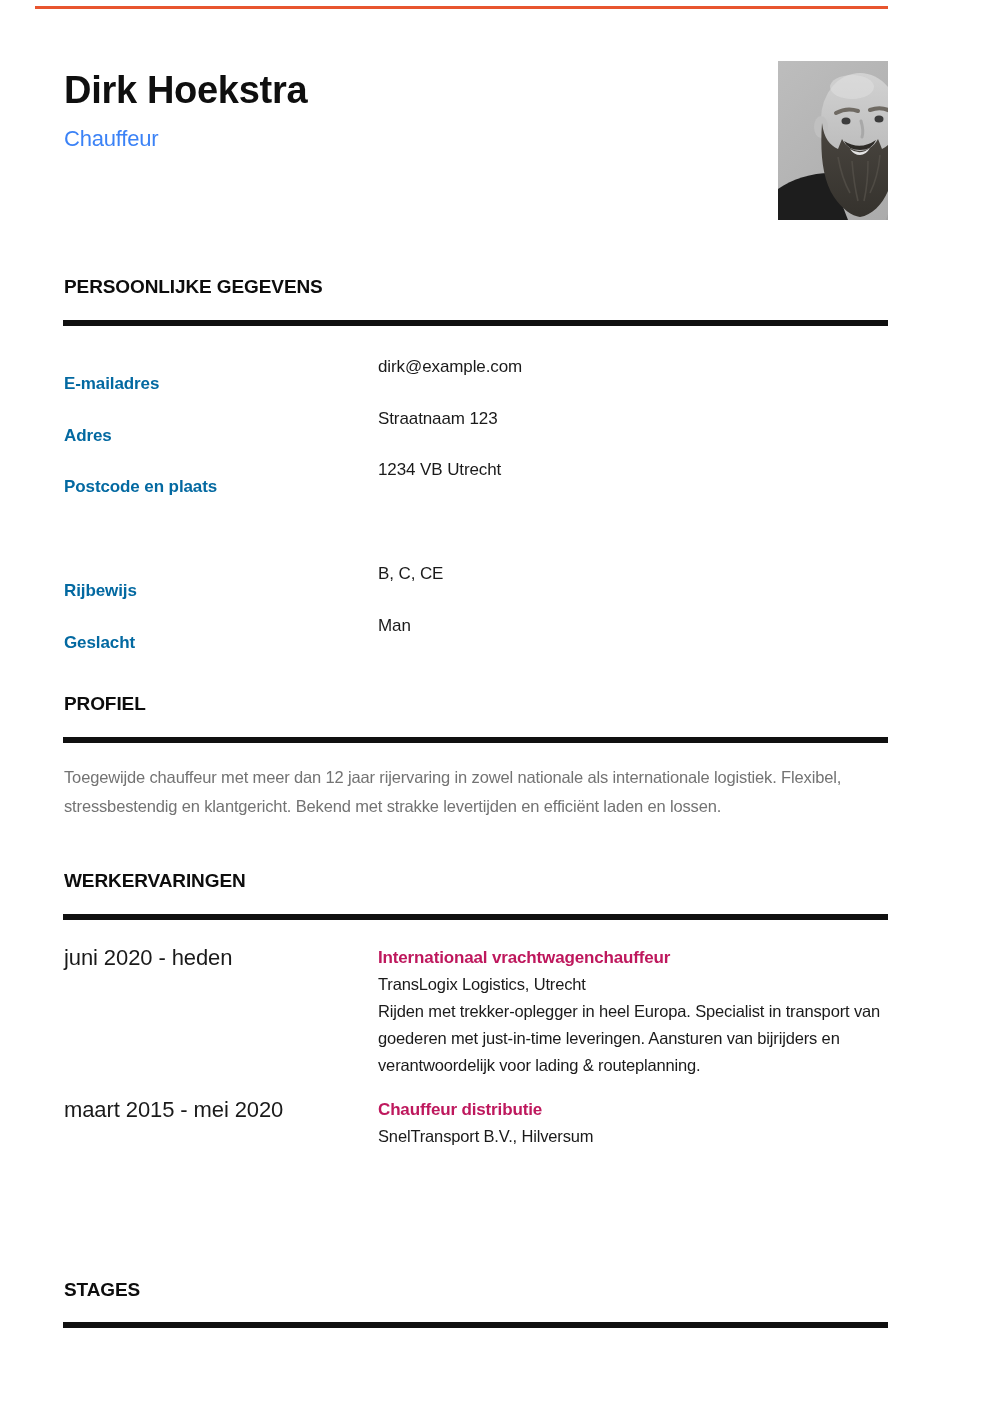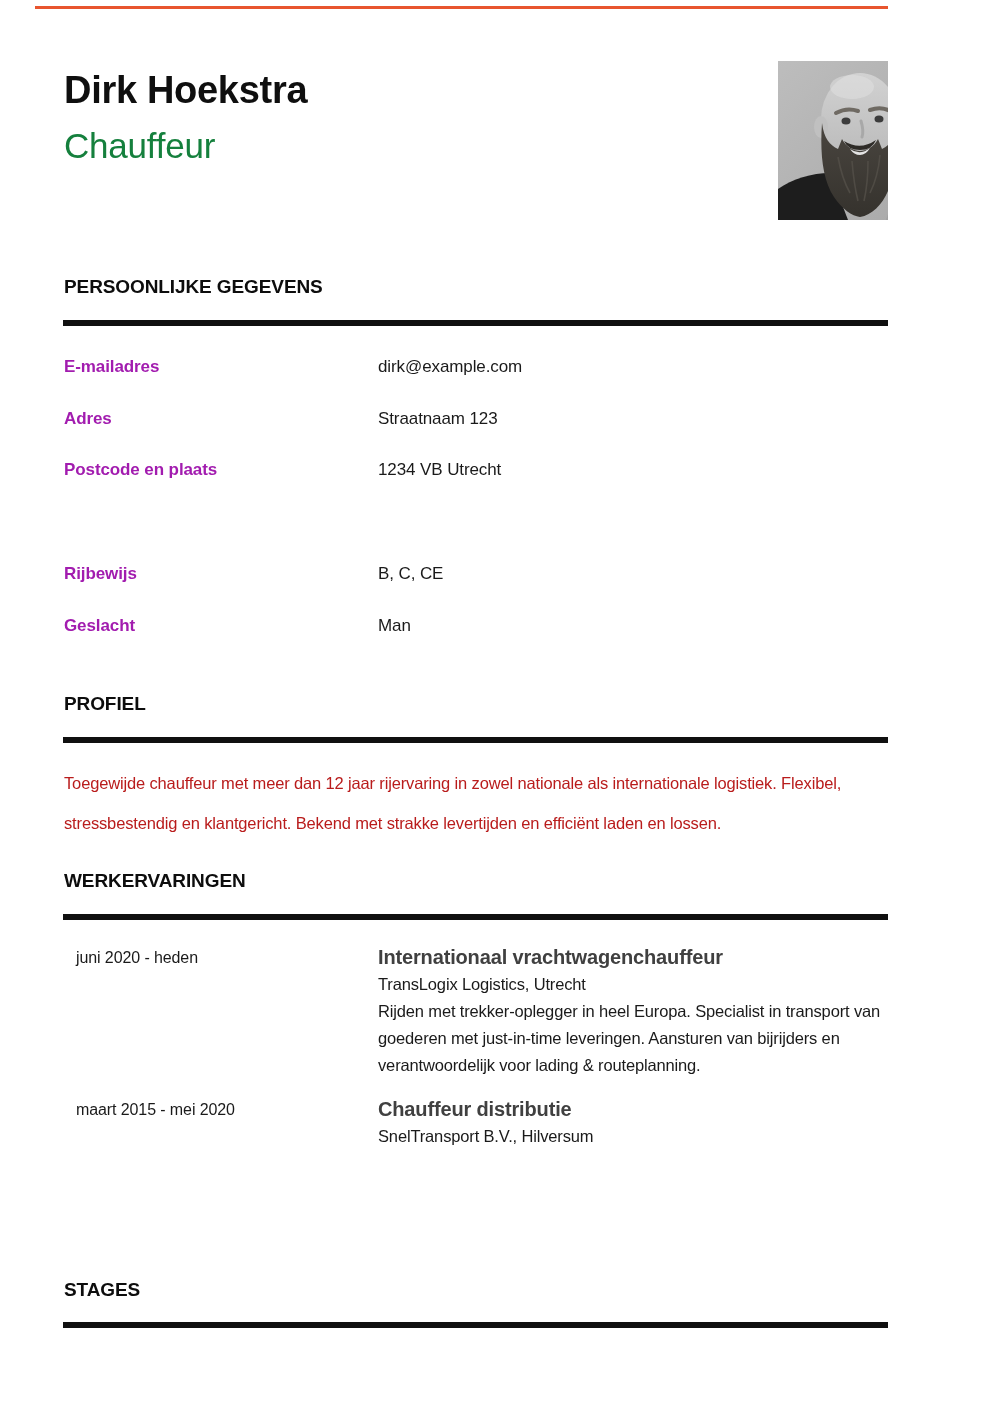--- a/index.html
+++ b/index.html
@@ -4,38 +4,38 @@
 <style>
   html,body { margin:0; padding:0; background:#ffffff; }
   .page {
     position:relative; width:888px; height:1414px; background:#ffffff;
     font-family:"Liberation Sans", sans-serif; color:#1a1a1a; overflow:hidden;
   }
   .abs { position:absolute; }
   .top-accent { left:35px; top:6px; width:930px; height:3px; background:#e8552e; }
 
   .name { left:64px; top:70px; font-size:38px; font-weight:bold; color:#0f0f0f; letter-spacing:-0.3px; line-height:1.1; }
-  .subtitle { left:64px; top:126px; font-size:35px; font-weight:normal; color:#15803d; letter-spacing:-0.2px; }
+  .subtitle { left:64px; top:126px; font-size:22px; font-weight:normal; color:#3b82f6; letter-spacing:-0.2px; }
 
   .photo { left:778px; top:61px; width:158px; height:159px; }
   .photo svg { display:block; }
 
   .sec-head { left:64px; font-size:19px; font-weight:bold; color:#0d0d0d; letter-spacing:-0.1px; line-height:22px;text-align:right; }
   .rule { left:63px; width:875px; height:6px; background:#101010; }
 
   .detail-row { left:64px; width:874px; height:22px; }
-  .detail-row .lbl { position:absolute; left:0; top:0; font-size:17px; font-weight:bold; color:#a21caf; letter-spacing:-0.1px; }
+  .detail-row .lbl { position:absolute; left:0; top:17px; font-size:17px; font-weight:bold; color:#0369a1; letter-spacing:-0.1px; }
   .detail-row .val { position:absolute; left:314px; top:0; font-size:17px; color:#1a1a1a; letter-spacing:-0.1px; }
 
-  .profile-text { left:64px; top:763px; width:877px; font-size:16.5px; line-height:40px; color:#b91c1c; letter-spacing:-0.15px; }
+  .profile-text { left:64px; top:763px; width:877px; font-size:16.5px; line-height:29px; color:#737373; letter-spacing:-0.15px; }
 
   .job { left:64px; width:874px; }
-  .job .period { position:absolute; left:12px; top:0; font-size:16px; color:#1a1a1a; letter-spacing:-0.1px; line-height:27px; }
+  .job .period { position:absolute; left:0; top:0; font-size:22px; color:#1a1a1a; letter-spacing:-0.1px; line-height:27px; }
   .job .body { position:absolute; left:314px; top:0; width:548px; font-size:16.5px; line-height:27px; letter-spacing:-0.15px; color:#1a1a1a; }
-  .job .jtitle { font-weight:bold; color:#404040; font-size:20px; }
+  .job .jtitle { font-weight:bold; color:#be185d; font-size:17px; }
   .job .company { }
   .job .desc { }
 </style>
 </head>
 <body>
 
 <div class="page">
 
   <div class="abs top-accent" style="background: rgb(232, 85, 46);"></div>
 

